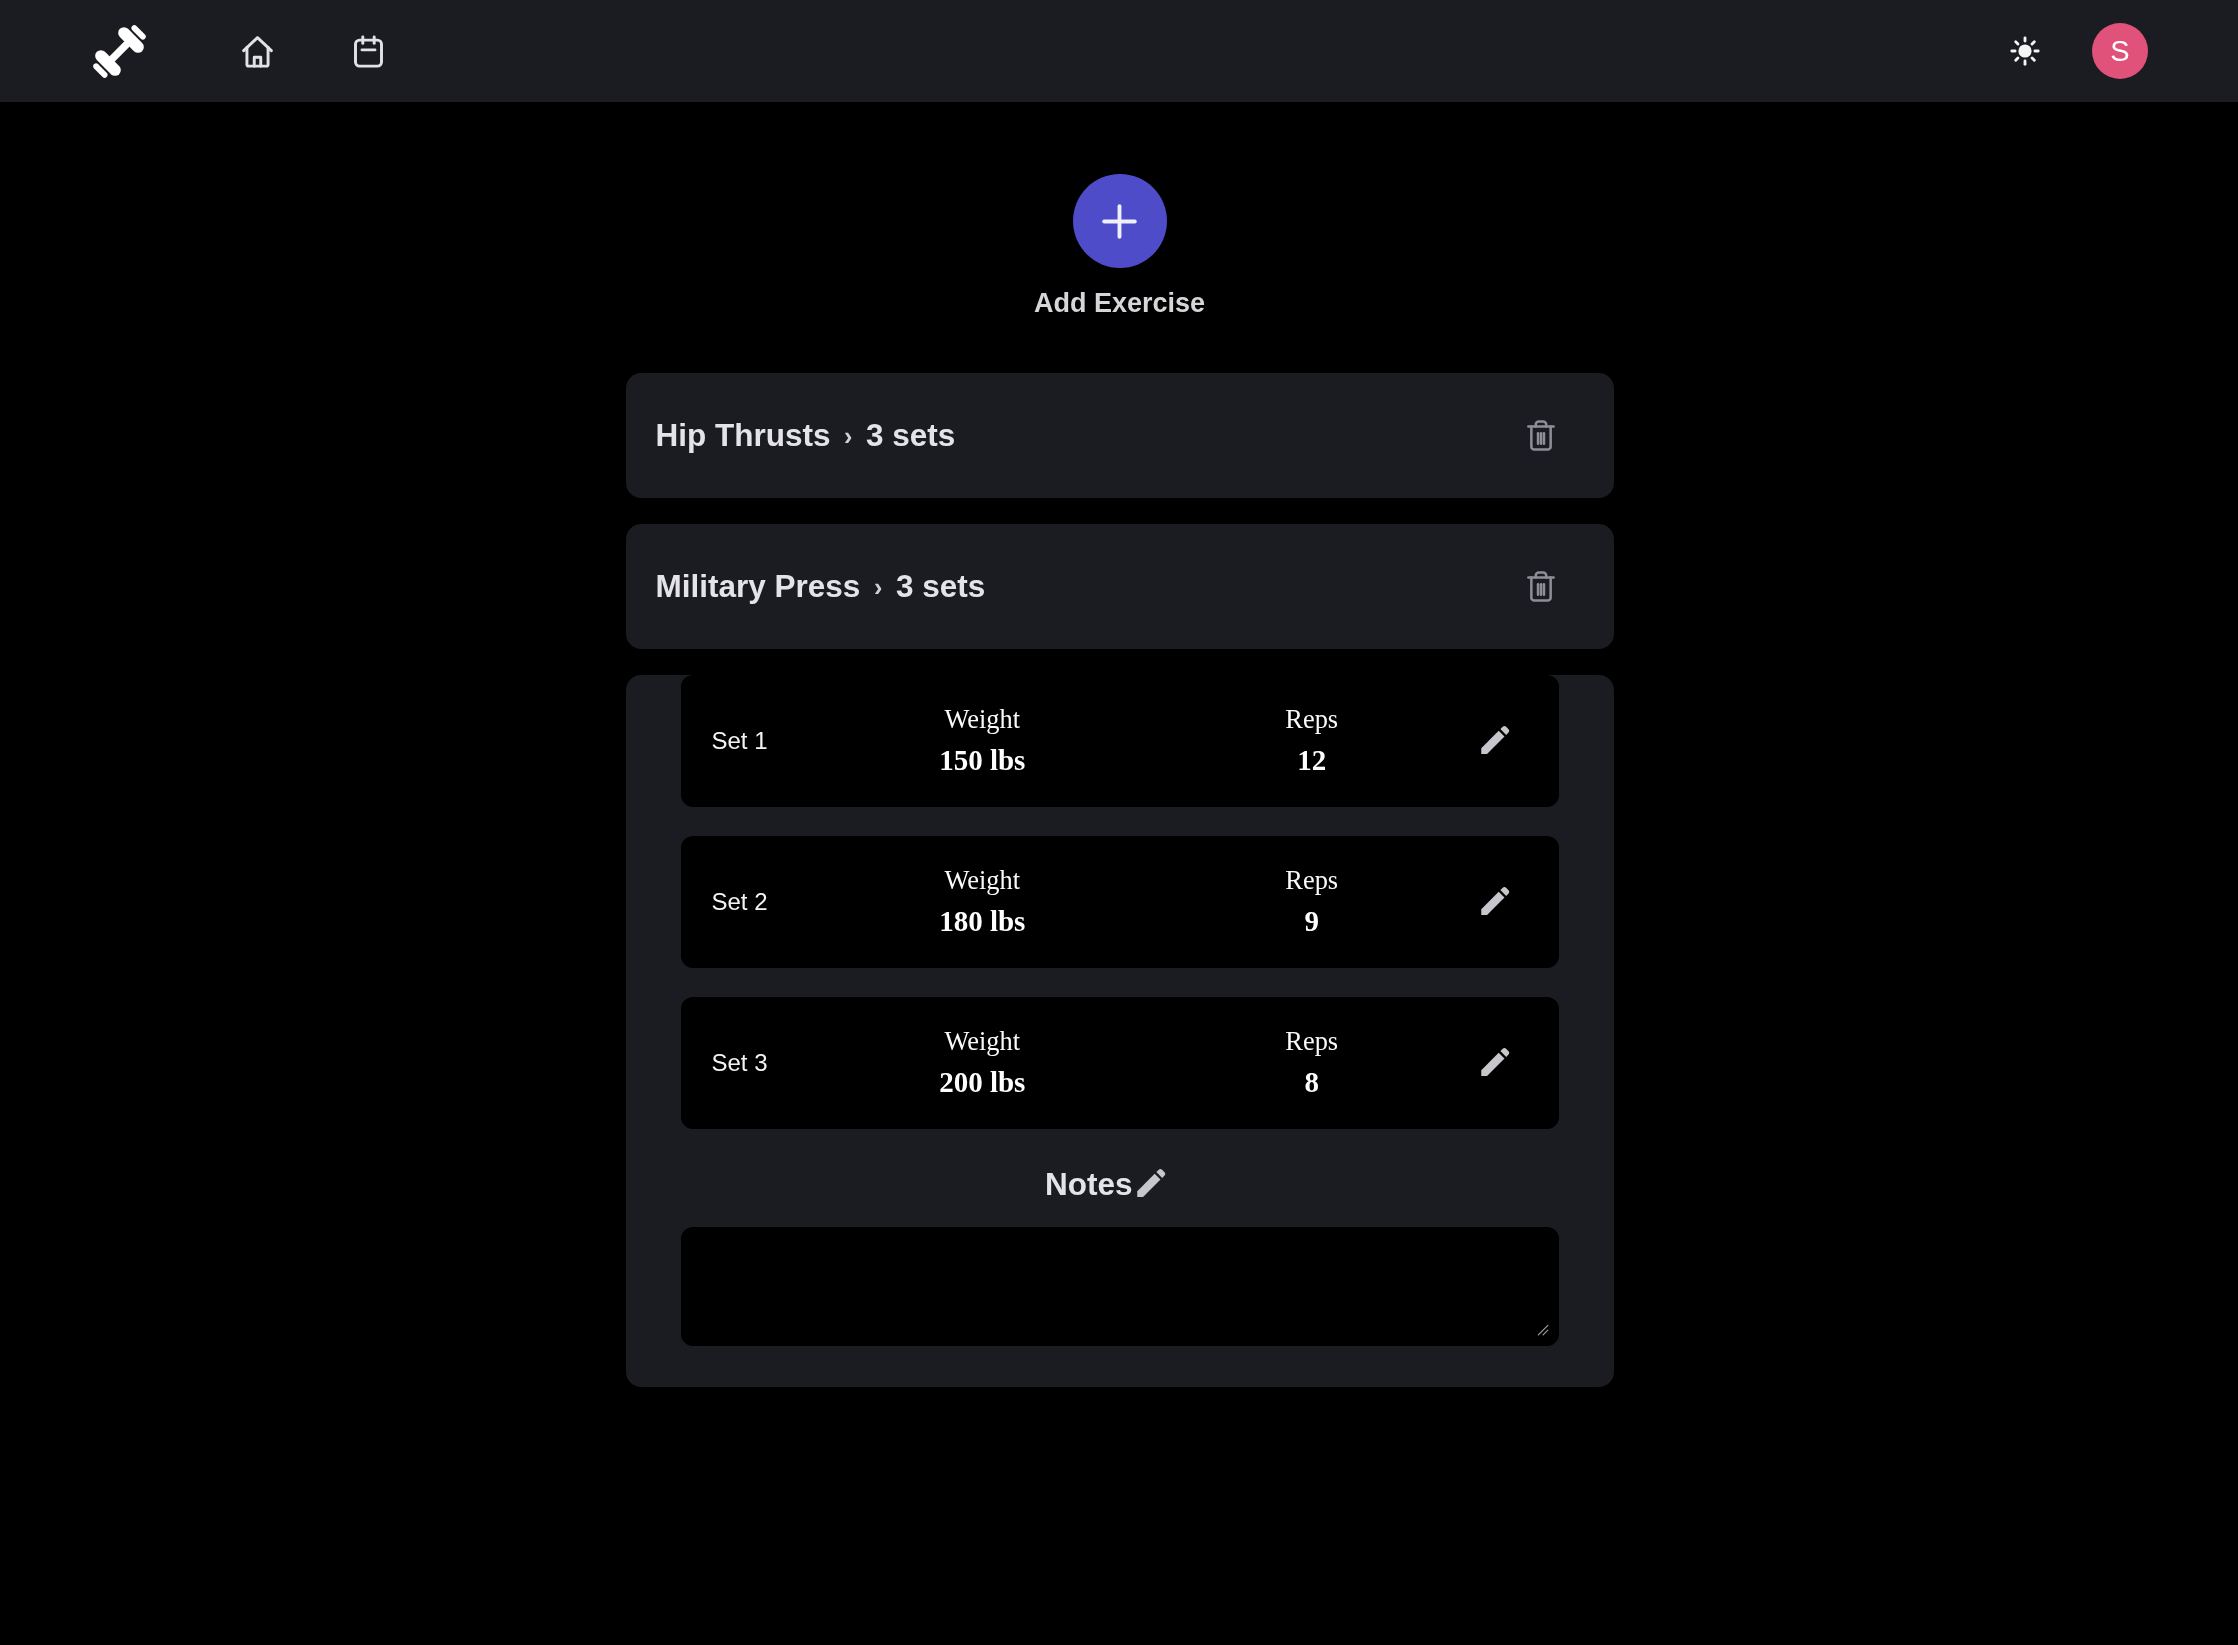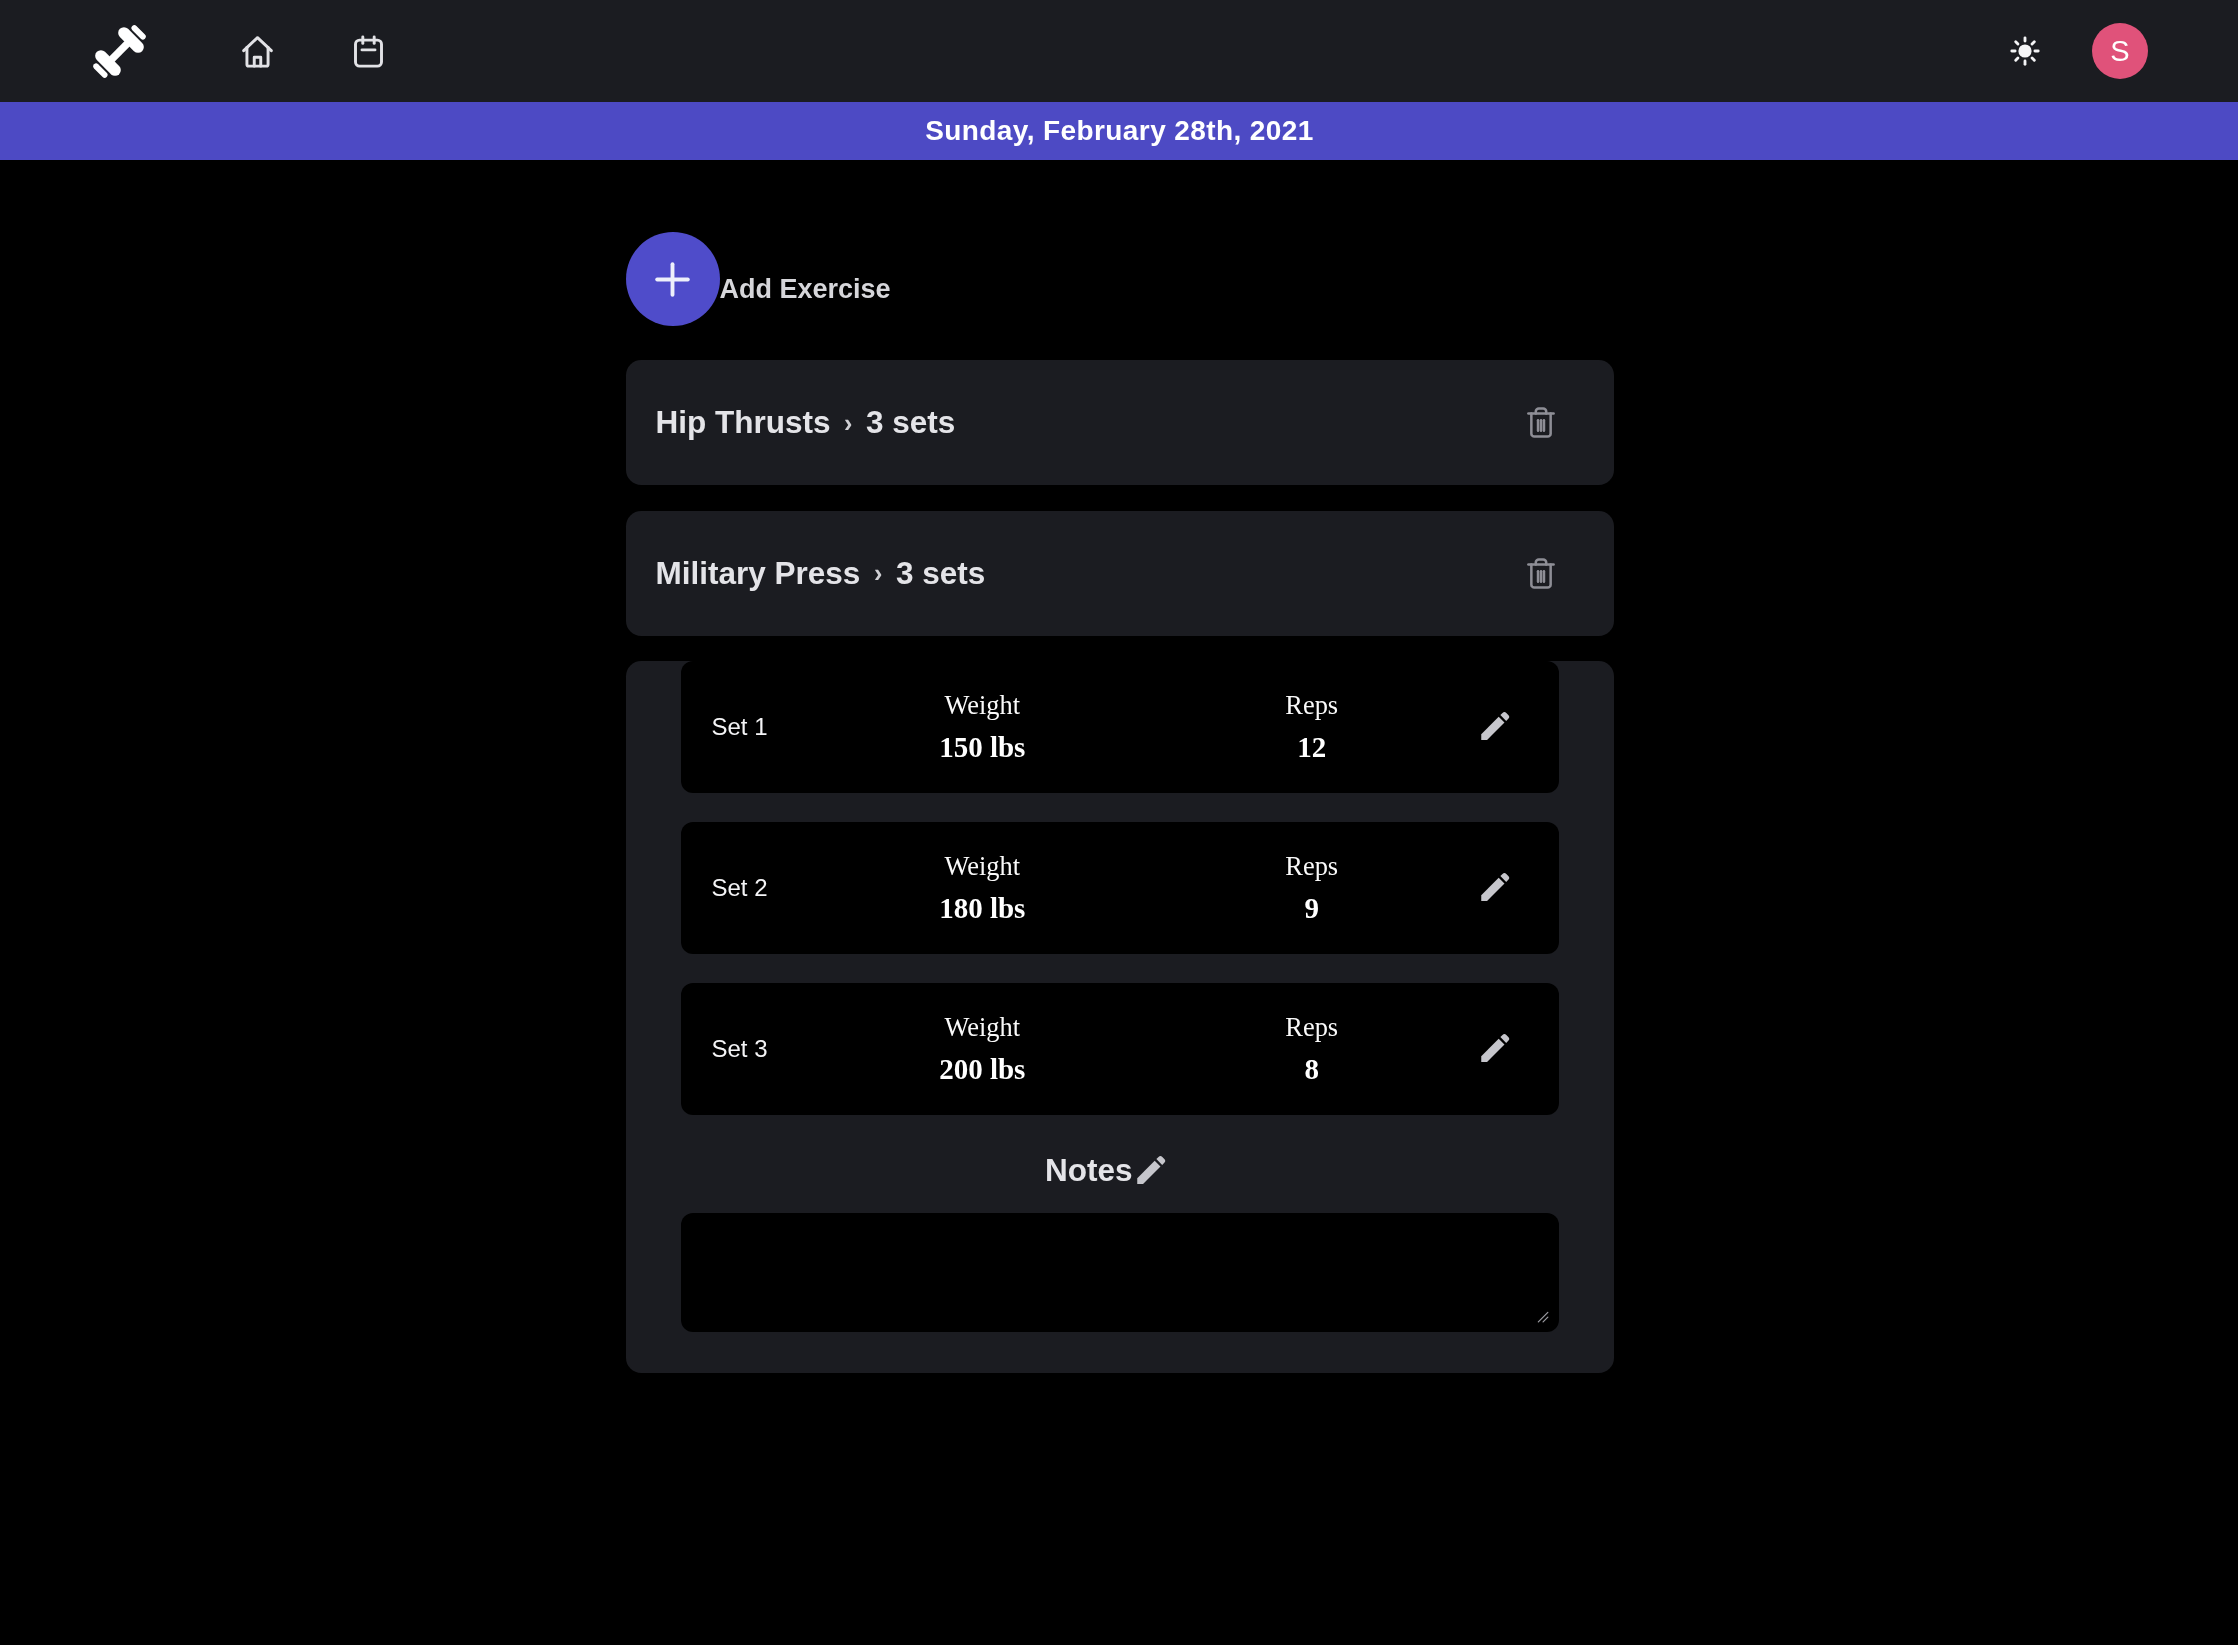--- a/index.html
+++ b/index.html
@@ -36,21 +36,21 @@
   
   .banner {
     height:58px; background:#4d4ac4; display:flex; align-items:center;
     justify-content:center;
   }
   .banner span { color:#ffffff; font-size:28px; font-weight:bold; letter-spacing:0.4px; }
 
   
   .content { width:988px; margin:0 auto; }
 
-  .add-wrap { display:flex; flex-direction:row; align-items:center; margin-top:72px; margin-bottom:34px; }
+  .add-wrap { display:flex; flex-direction:column; align-items:center; margin-top:72px; margin-bottom:54px; }
   .add-btn {
     width:94px; height:94px; border-radius:50%; background:#4f4cca;
     border:none; cursor:pointer; display:flex; align-items:center; justify-content:center;
   }
   .add-btn svg { width:49px; height:49px; color:#eef0fb; }
   .add-label { margin-top:20.4px; font-size:27px; font-weight:bold; color:#d6d6da; }
 
   
   .card { background:#1b1c21; border-radius:15.3px; margin-bottom:25.6px; }
   .card.simple { height:125px; display:flex; align-items:center; padding:0 55px 0 30px; cursor:pointer; }
@@ -210,23 +210,20 @@
               <use href="#i-sun"></use>
             </svg>
           </span>
       </button>
       <button class="avatar">
         <span>S</span>
       </button>
     </div>
   </header>
 
-  <div class="banner">
-    <span>Sunday, February 28th, 2021</span>
-  </div>
 
   <main class="content">
 
     <div class="add-wrap">
       <button class="add-btn">
         <span>
             <svg width="49" height="49" viewBox="0 0 58 58">
               <use href="#i-plus"></use>
             </svg>
           </span>

